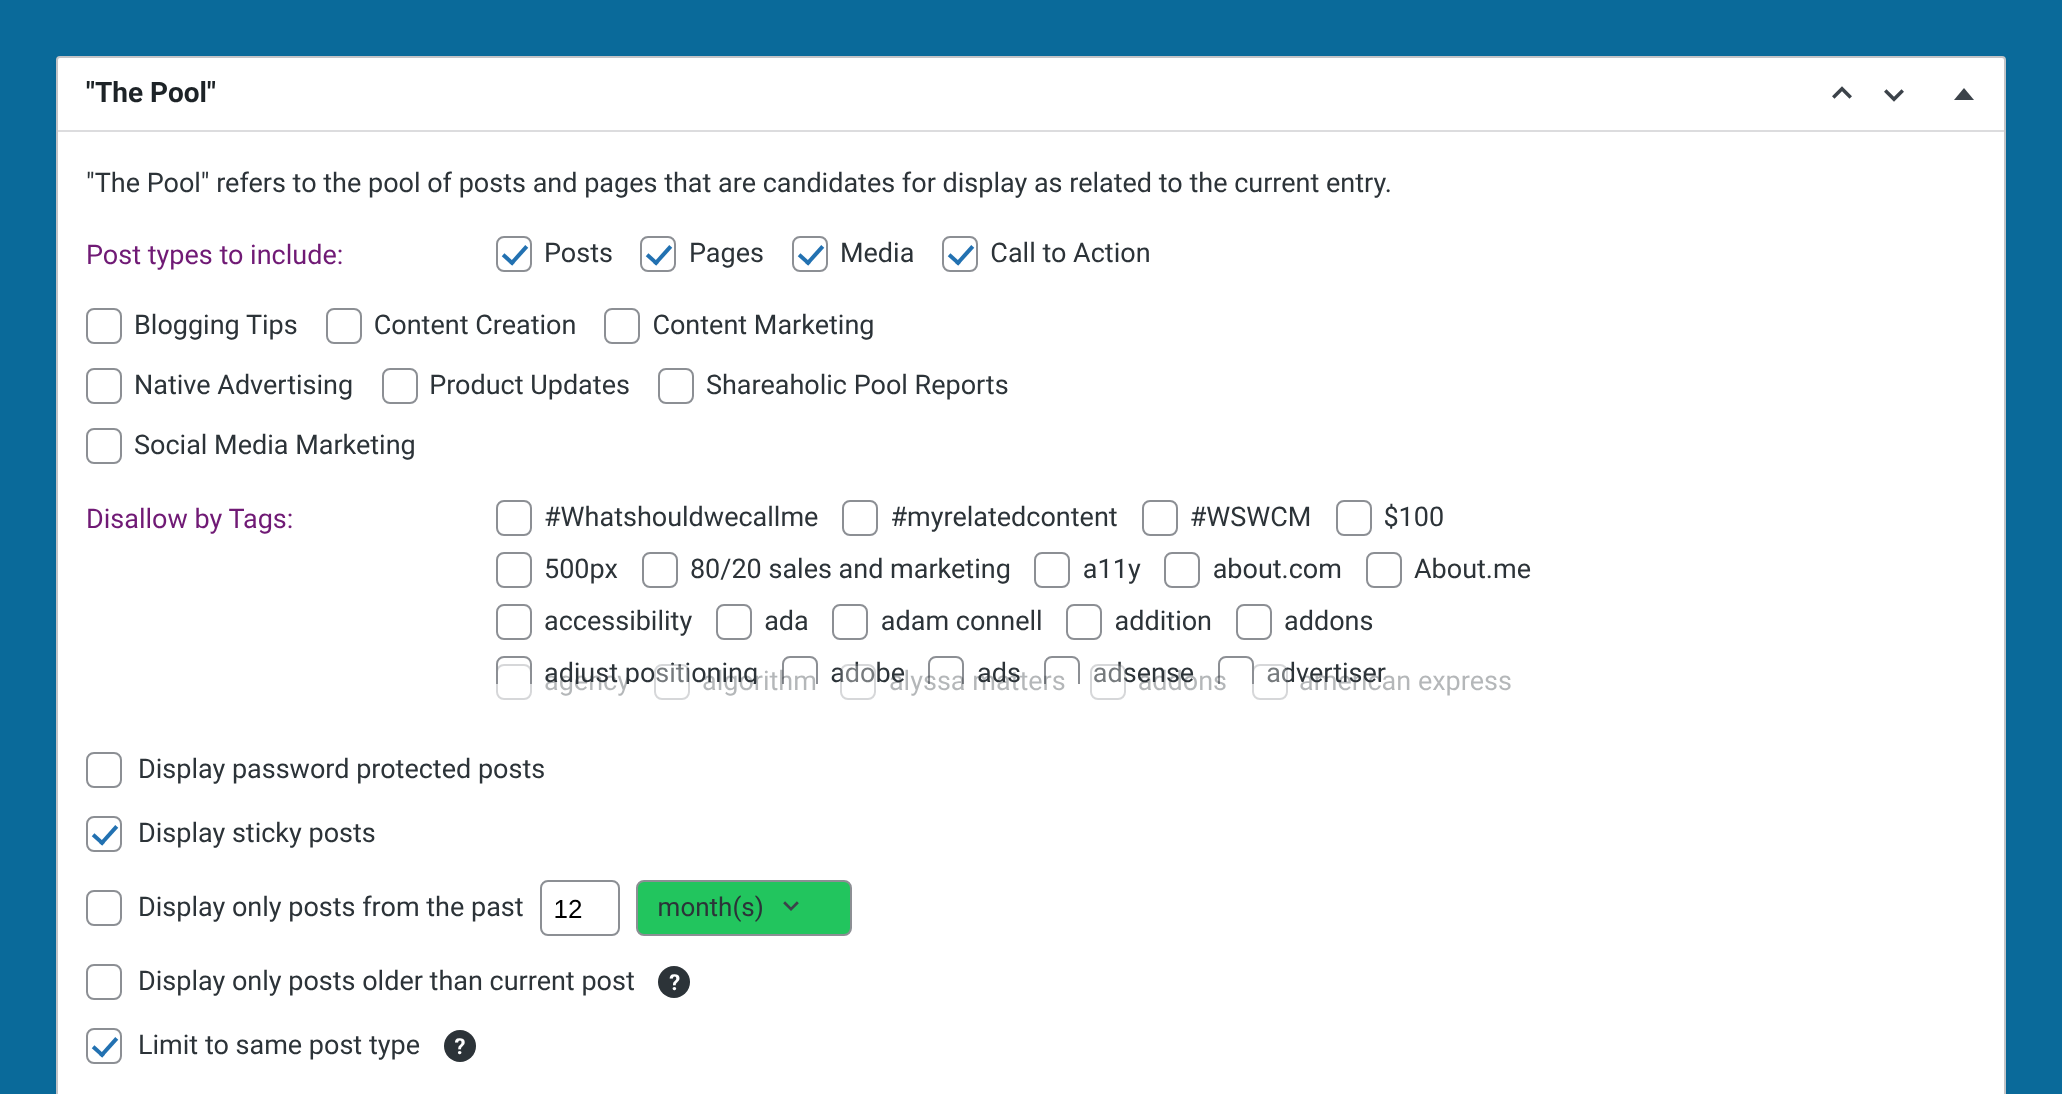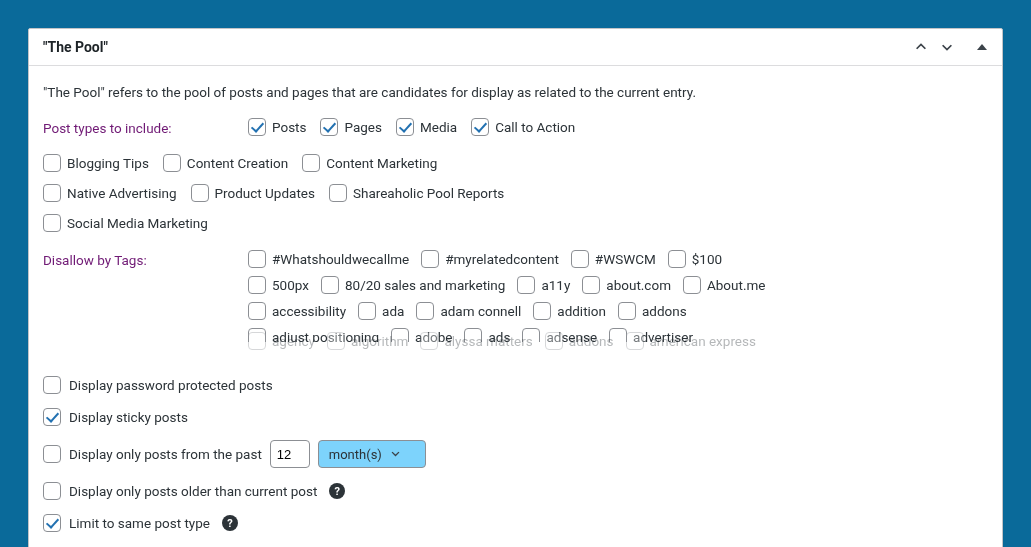--- a/index.html
+++ b/index.html
@@ -125,21 +125,21 @@
     padding: 0 6px;
     font-size: 13px;
     text-align: left;
   }
   .select {
     height: 28px;
     border: 1px solid #8c8f94;
     border-radius: 4px;
     padding: 0 24px 0 10px;
     font-size: 13px;
-    background: #7dd3fc;
+    background: #22c55e;
     position: relative;
     display: inline-flex;
     align-items: center;
     cursor: pointer;
   }
   .select .chev { margin-left: 8px; }
   .help-icon {
     display: inline-flex;
     width: 16px;
     height: 16px;

